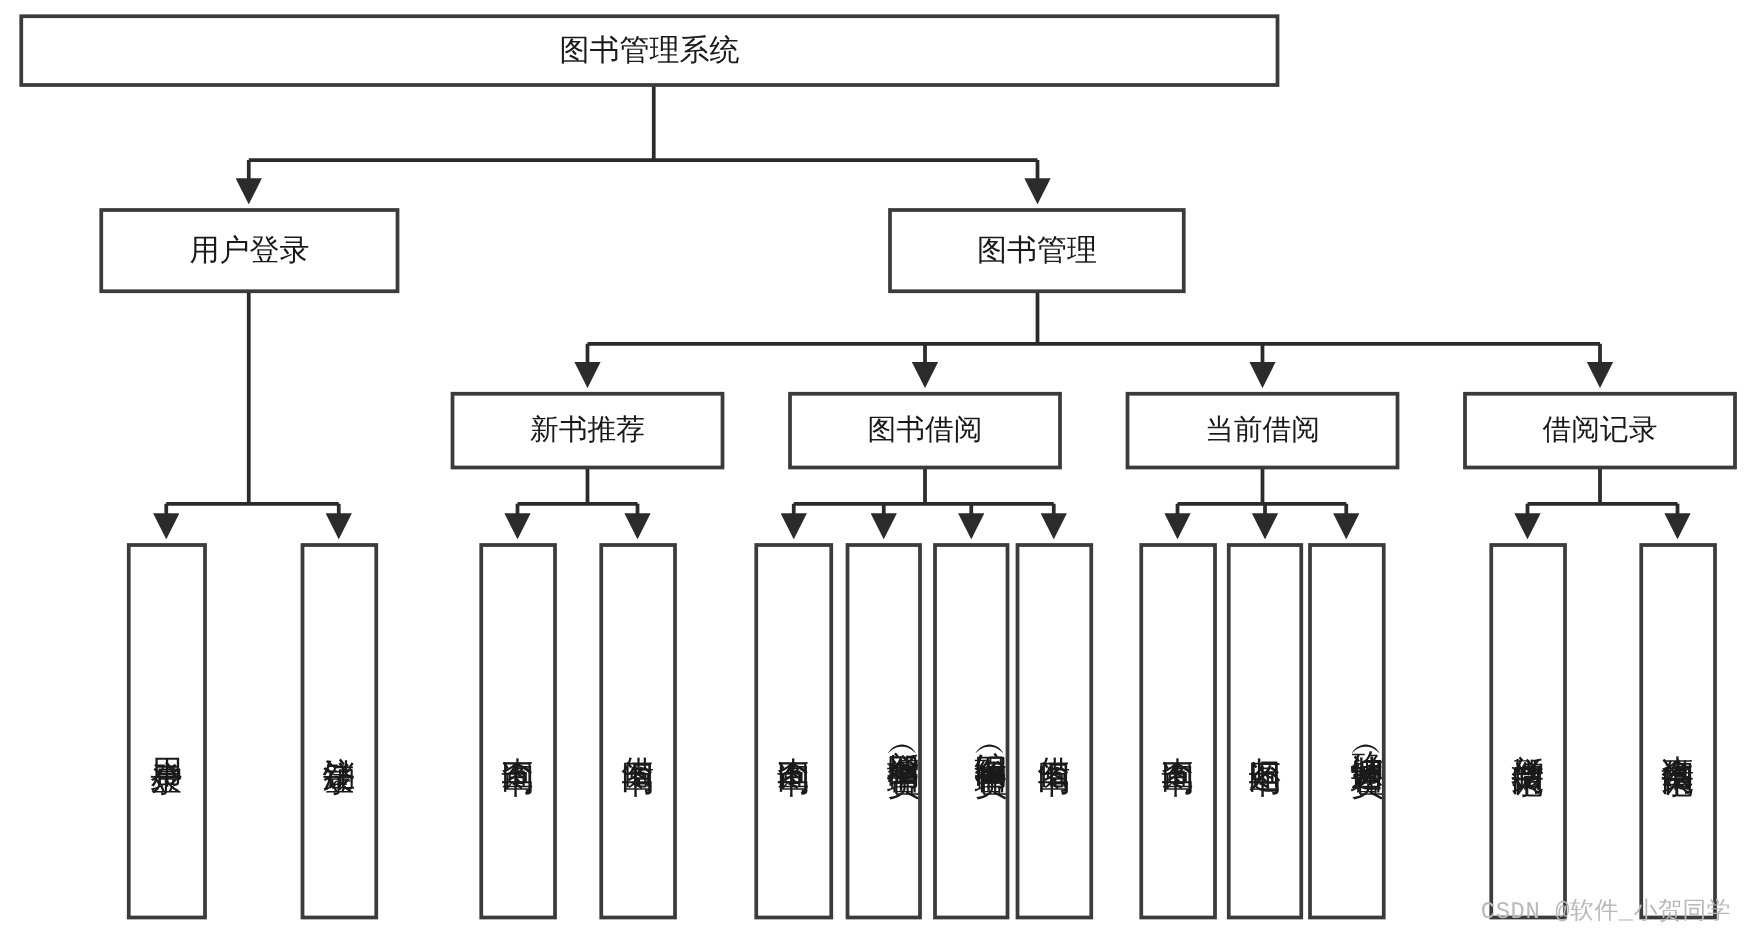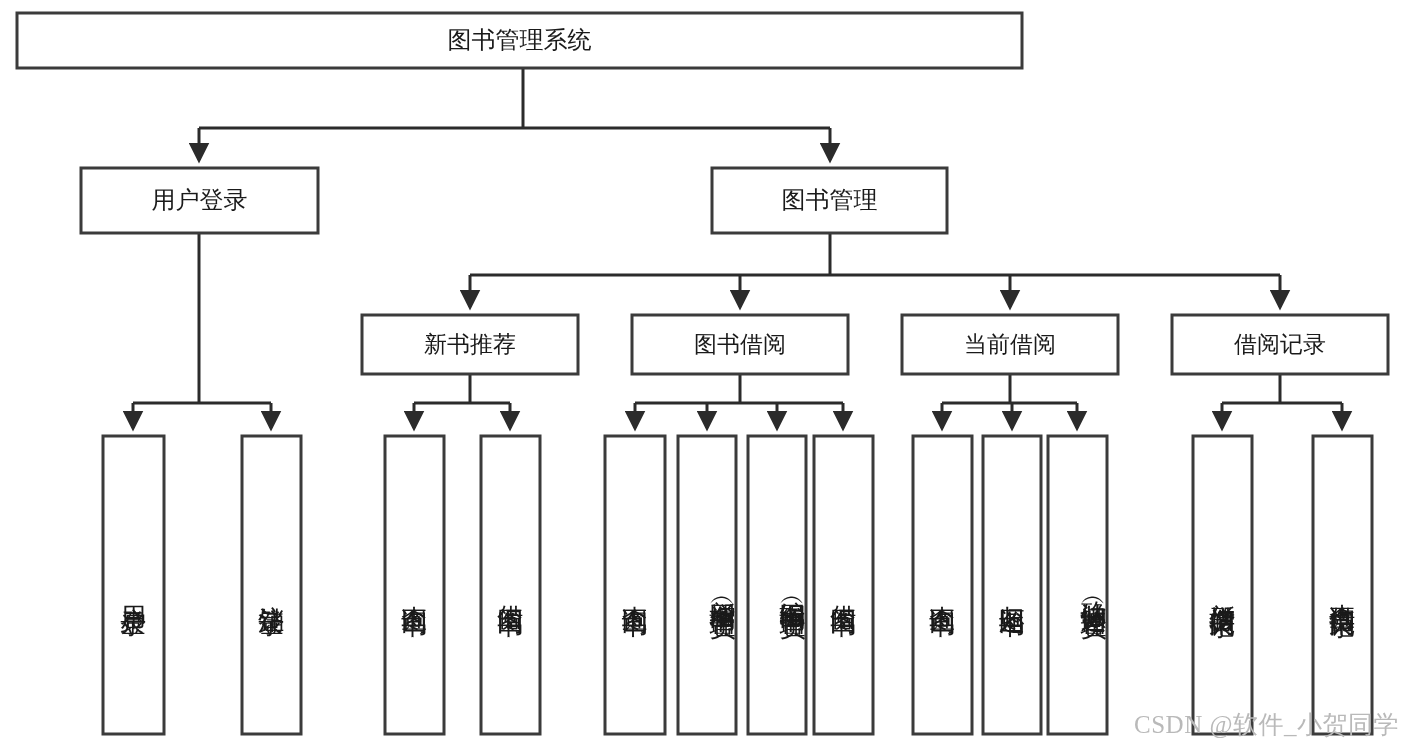--- a/index.html
+++ b/index.html
@@ -59,24 +59,24 @@
     color: #1a1a1a;
     letter-spacing: 2px;
     display: flex;
     align-items: flex-start;
     justify-content: center;
     white-space: nowrap;
     pointer-events: none;
   }
   .watermark {
     position: absolute;
-    right: 6px;
+    right: 20px;
     bottom: 6px;
-    font-family: Liberation Serif, serif;
-    font-size: 25px;
+    font-family: Liberation Mono, monospace;
+    font-size: 19px;
     color: #b9b9b9;
     white-space: nowrap;
     letter-spacing: 0.5px;
   }
 </style>
 </head>
 <body>
 
 <div id="diagram-root">
 

